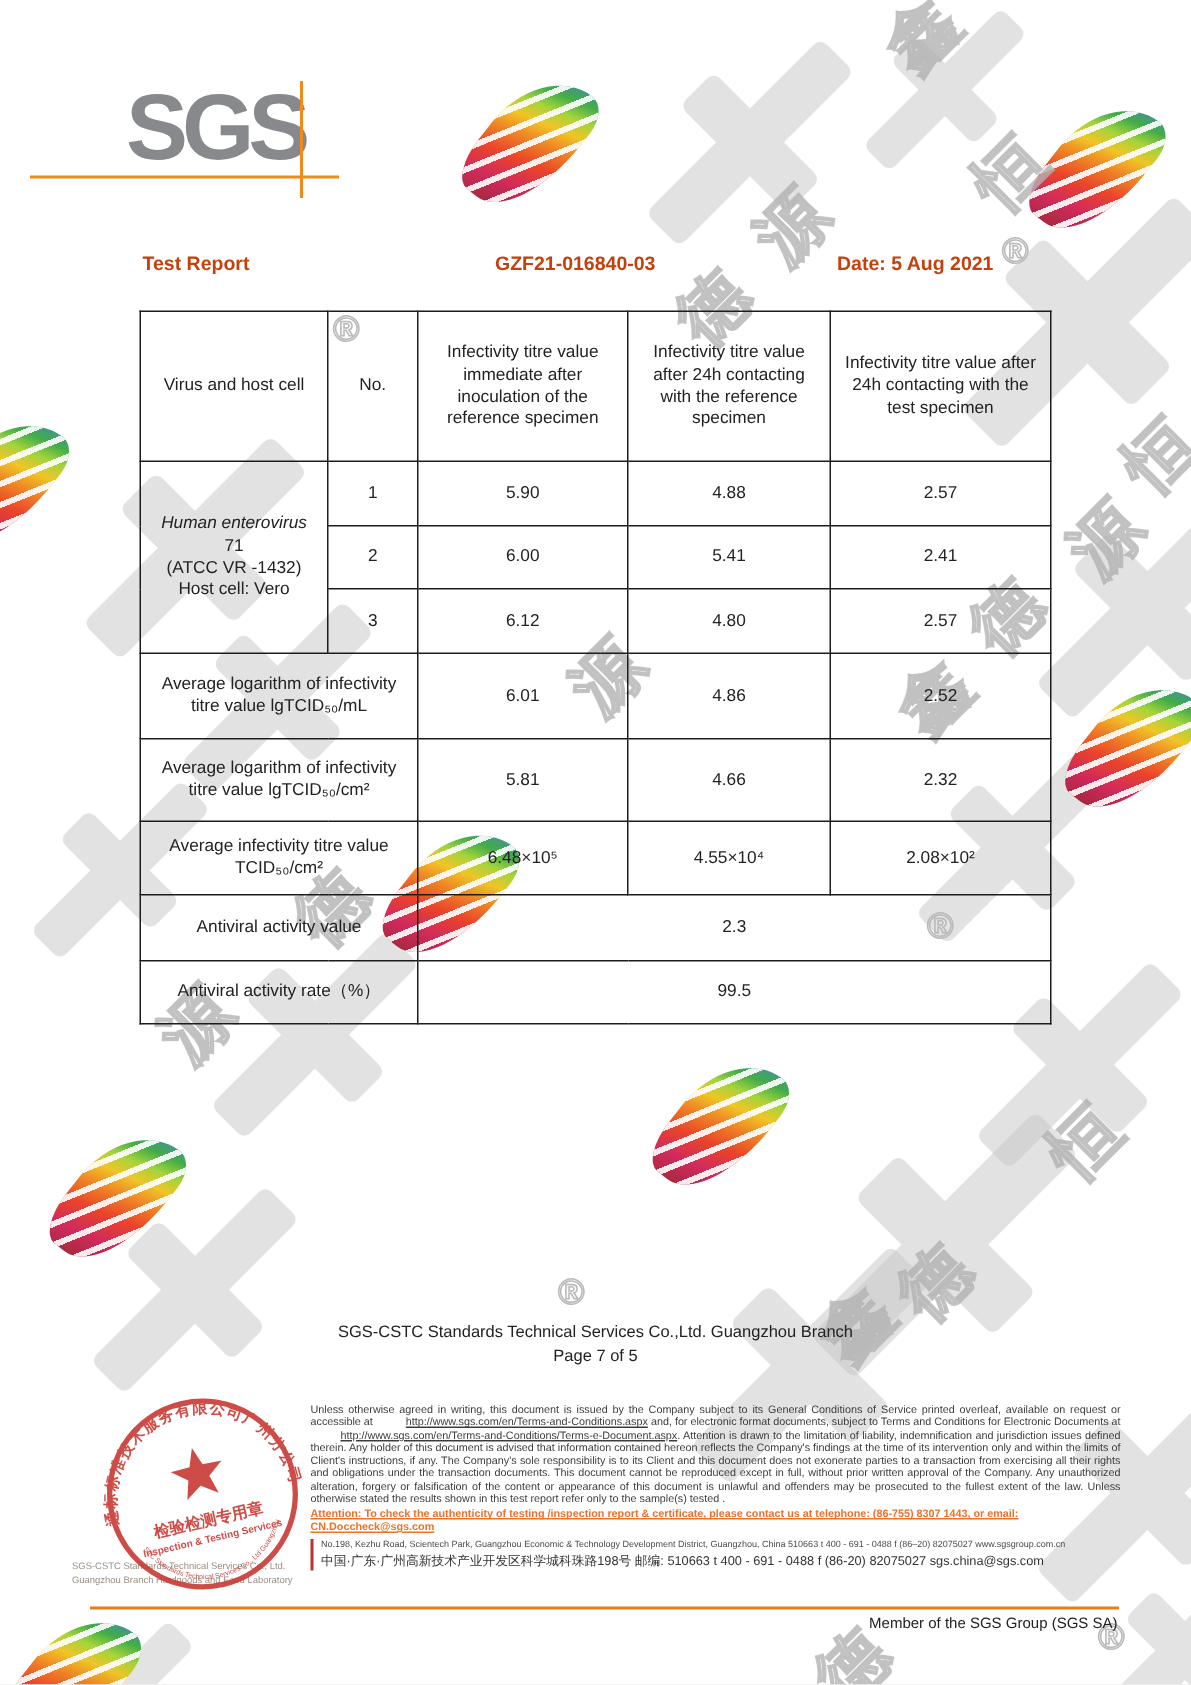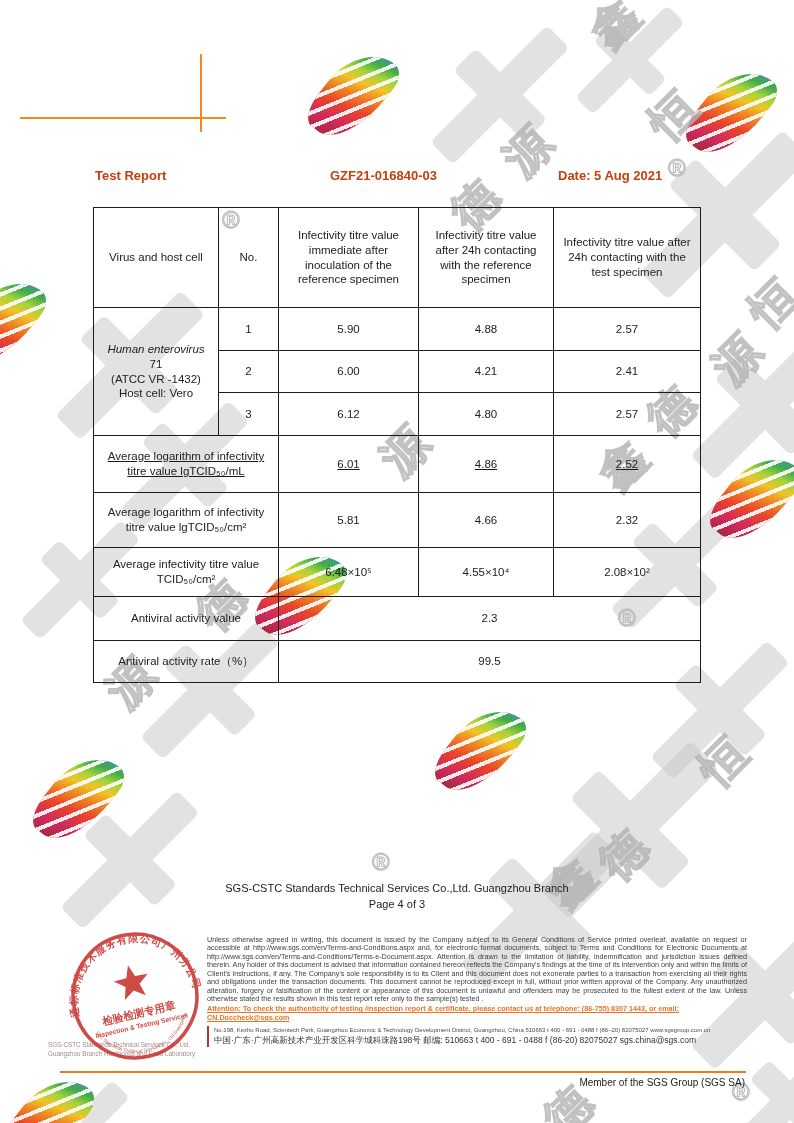--- a/index.html
+++ b/index.html
@@ -38,21 +38,21 @@
   table.rep{border:1.5px solid #1c1c1c;}
   .virus-name{font-style:italic;}
   .prelabel{white-space:normal;}
 
   .remark{left:93px;top:702px;font-size:11px;color:#111;}
 
   .foot-center{left:0;top:881px;width:100%;text-align:center;font-size:11px;color:#222;line-height:1.45;}
 
   .legalblock{left:207px;top:936px;width:540px;}
   .legal{font-size:7.2px;line-height:1.17;color:#3d3d3d;text-align:justify;margin:0;}
-  .legal .url{}
+  .legal .url{text-decoration:underline;margin-left:20px;}
   .attention{font-size:7.2px;line-height:1.2;font-weight:bold;color:#e87424;margin-top:2px;text-align:left;text-decoration:underline;}
   .addr{margin-top:3px;border-left:2px solid #b5342c;padding-left:5px;}
   .addr-en{font-size:6px;color:#4a4a4a;line-height:1.5;}
   .addr-cn{font-size:8.5px;color:#333;line-height:1.4;}
   .orange-rule{left:60px;top:1071px;width:686px;height:2px;background:#e87d1e;}
   .member{left:400px;top:1077px;width:345px;text-align:right;font-size:10px;color:#222;}
 
   .stamp-sub{left:48px;top:1040px;width:170px;font-size:6.3px;color:#9a8f85;line-height:1.45;z-index:2;}
   .stamp{left:64px;top:925px;width:142px;height:142px;z-index:3;opacity:.88;transform:rotate(-13deg);}
 </style>
@@ -155,20 +155,21 @@
 
     <span class="wm-reg" style="left:222px;top:208px;">®</span>
     <span class="wm-reg" style="left:668px;top:156px;">®</span>
     <span class="wm-reg" style="left:618px;top:606px;">®</span>
     <span class="wm-reg" style="left:372px;top:850px;">®</span>
     <span class="wm-reg" style="left:732px;top:1080px;">®</span>
   </div>
 
   <div class="content">
 
+    <div class="abs sgs-logo">SGS</div>
     <div class="abs logo-hline"></div>
     <div class="abs logo-vline"></div>
 
     <div class="abs hdr" style="left:95px;">Test Report</div>
     <div class="abs hdr" style="left:330px;width:140px;text-align:left;">GZF21-016840-03</div>
     <div class="abs hdr" style="left:558px;">Date: 5 Aug 2021</div>
 
     <table class="rep abs" style="left:93px;top:207px;">
       <colgroup>
           <col style="width:125px">
@@ -193,30 +194,30 @@
           <div>Host cell: Vero</div>
         </td>
         <td>1</td>
         <td>5.90</td>
         <td>4.88</td>
         <td>2.57</td>
       </tr>
       <tr style="height:42px;">
         <td>2</td>
         <td>6.00</td>
-        <td>4.21</td>
+        <td>5.41</td>
         <td>2.41</td>
       </tr>
       <tr style="height:43px;">
         <td>3</td>
         <td>6.12</td>
         <td>4.80</td>
         <td>2.57</td>
       </tr>
-      <tr style="height:57px;text-decoration:underline;">
+      <tr style="height:57px;">
         <td colspan="2" class="prelabel">Average logarithm of infectivity titre value lgTCID₅₀/mL</td>
         <td>6.01</td>
         <td>4.86</td>
         <td>2.52</td>
       </tr>
       <tr style="height:55px;">
         <td colspan="2" class="prelabel">Average logarithm of infectivity titre value lgTCID₅₀/cm²</td>
         <td>5.81</td>
         <td>4.66</td>
         <td>2.32</td>
@@ -234,21 +235,21 @@
       <tr style="height:42px;">
         <td colspan="2">Antiviral activity rate（%）</td>
         <td colspan="3">99.5</td>
       </tr>
     </tbody>
       </table>
 
 
     <div class="abs foot-center">
       <div>SGS-CSTC Standards Technical Services Co.,Ltd. Guangzhou Branch</div>
-      <div>Page 4 of 3</div>
+      <div>Page 7 of 5</div>
     </div>
 
     <div class="abs legalblock">
       <p class="legal"><span>Unless otherwise agreed in writing, this document is issued by the Company subject to its General Conditions of Service printed overleaf, available on request or accessible at </span><span class="url">http://www.sgs.com/en/Terms-and-Conditions.aspx</span><span> and, for electronic format documents, subject to Terms and Conditions for Electronic Documents at </span><span class="url">http://www.sgs.com/en/Terms-and-Conditions/Terms-e-Document.aspx</span><span>. Attention is drawn to the limitation of liability, indemnification and jurisdiction issues defined therein. Any holder of this document is advised that information contained hereon reflects the Company's findings at the time of its intervention only and within the limits of Client's instructions, if any. The Company's sole responsibility is to its Client and this document does not exonerate parties to a transaction from exercising all their rights and obligations under the transaction documents. This document cannot be reproduced except in full, without prior written approval of the Company. Any unauthorized alteration, forgery or falsification of the content or appearance of this document is unlawful and offenders may be prosecuted to the fullest extent of the law. Unless otherwise stated the results shown in this test report refer only to the sample(s) tested .</span></p>
       <div class="attention">Attention: To check the authenticity of testing /inspection report &amp; certificate, please contact us at telephone: (86-755) 8307 1443, or email: CN.Doccheck@sgs.com</div>
       <div class="addr">
         <div class="addr-en">No.198, Kezhu Road, Scientech Park, Guangzhou Economic &amp; Technology Development District, Guangzhou, China  510663    t 400 - 691 - 0488    f (86–20) 82075027    www.sgsgroup.com.cn</div>
         <div class="addr-cn">中国·广东·广州高新技术产业开发区科学城科珠路198号    邮编: 510663    t 400 - 691 - 0488    f (86-20) 82075027    sgs.china@sgs.com</div>
       </div>
     </div>

